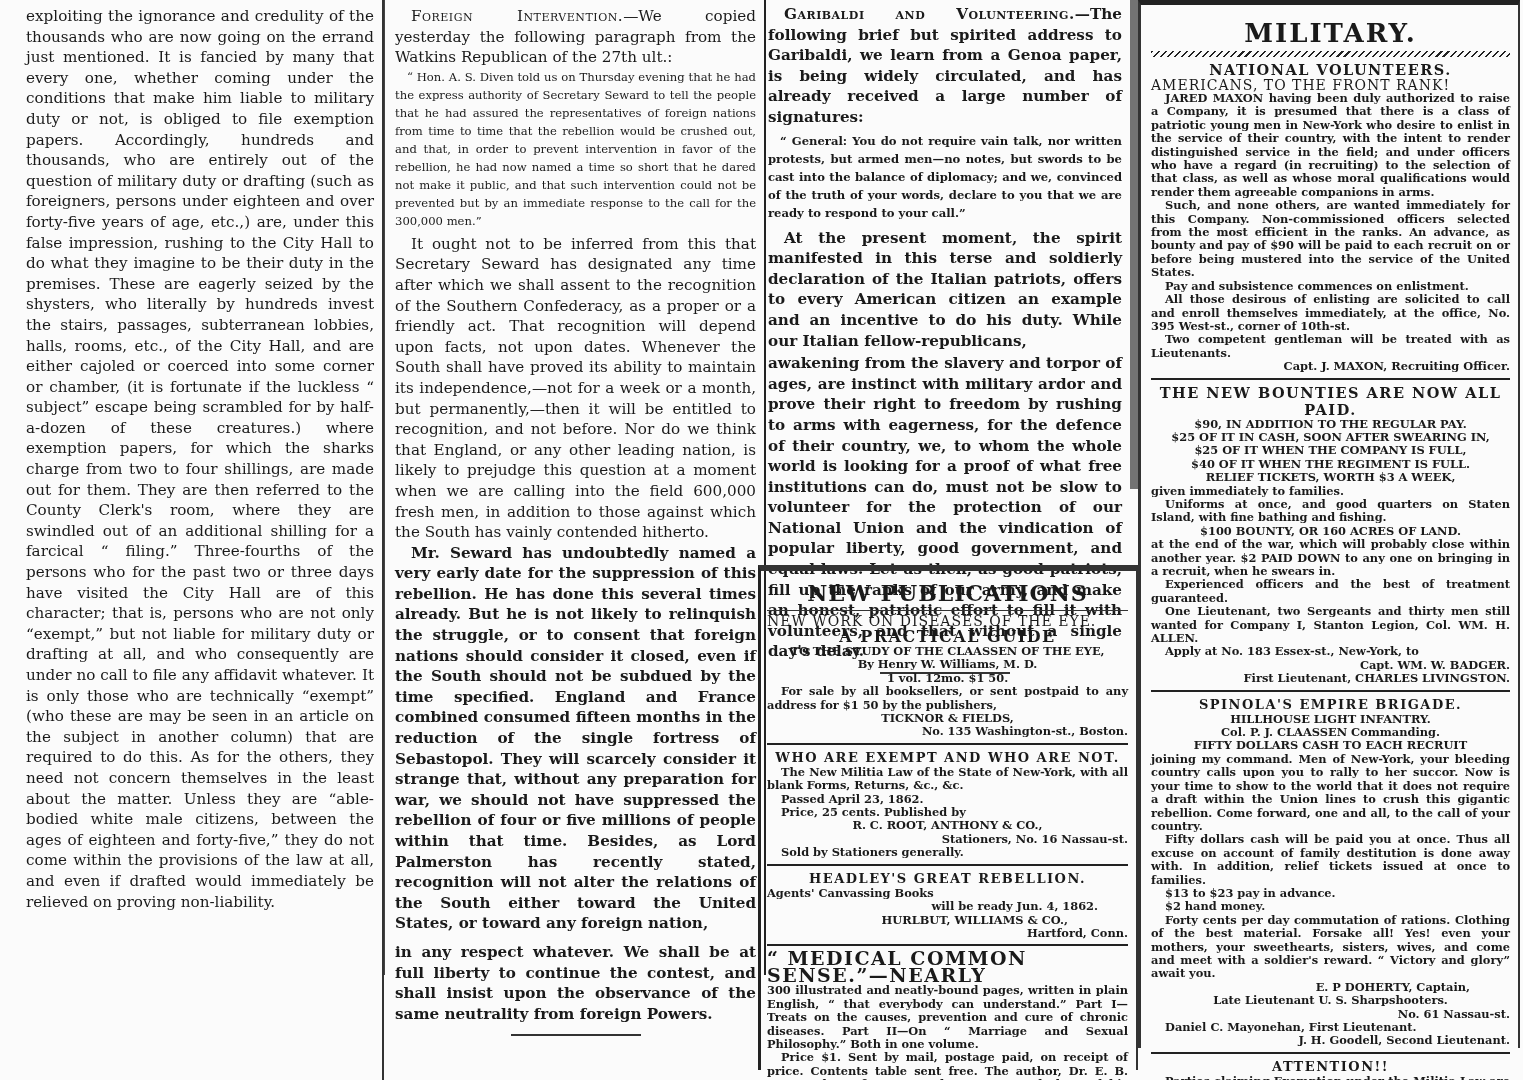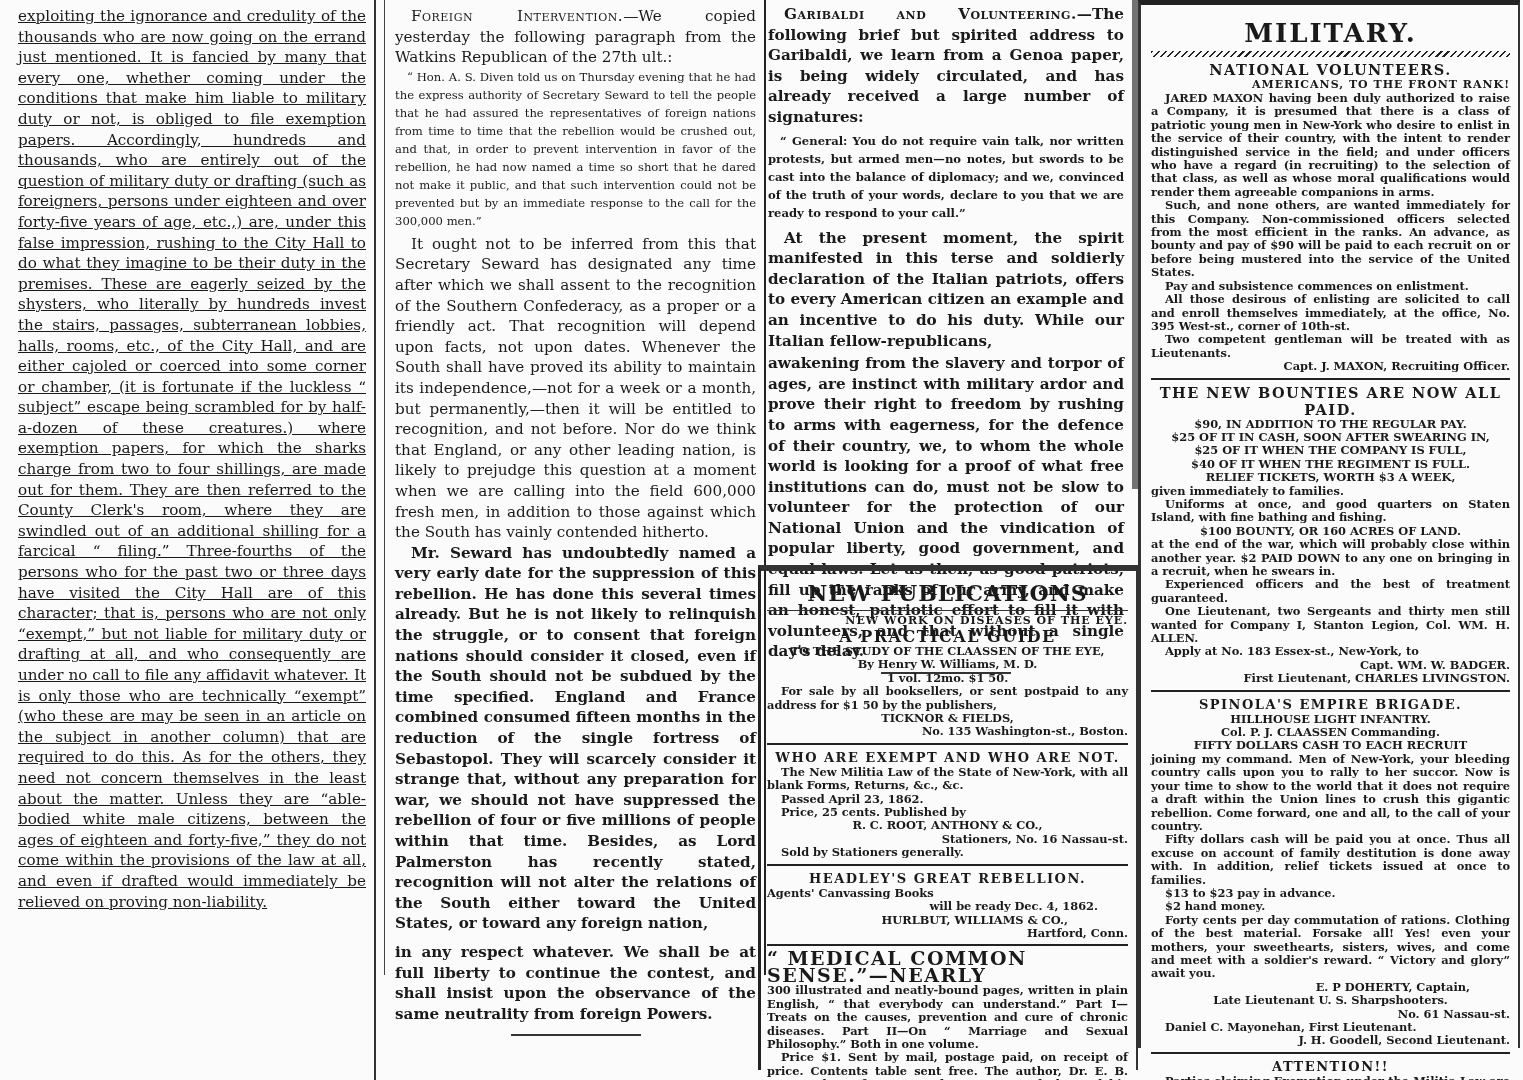--- a/index.html
+++ b/index.html
@@ -3,44 +3,44 @@
 <meta charset="utf-8">
 <style>
   html, body { margin:0; padding:0; }
   body {
     width:1523px; height:1080px; overflow:hidden;
     background:#fbfbfb; color:#1a1a1a;
     font-family:"DejaVu Serif","Liberation Serif",serif;
     position:relative;
   }
   .col { position:absolute; top:0; box-sizing:border-box; }
-  .col1 { left:4px; width:372px; padding:6px 8px 0 14px; border-right:2px solid #333; height:1080px;text-decoration:underline; }
+  .col1 { left:12px; width:372px; padding:6px 8px 0 14px; border-right:2px solid #333; height:1080px; }
   .col2 { left:384px; width:382px; top:0; height:975px; padding:6px 8px 0 10px; border-left:1px solid #444; border-right:2px solid #222; }
-  .col3 { left:758px; width:380px; padding:4px 8px 16px 10px; height:489px; border-right:6px solid #737373; }
+  .col3 { left:758px; width:380px; padding:4px 8px 16px 10px; height:489px; border-right:8px solid #737373; }
   .col3b { left:758px; top:565px; width:380px; height:505px; padding:0 8px 0 6px; border-left:3px solid #222; border-right:2px solid #333; border-top:6px solid #333; }
   .col4 { left:1138px; width:382px; padding:6px 8px 0 10px; height:1048px; border-left:3px solid #333; border-right:2px solid #333; border-top:5px solid #222; }
 
   .para { font-size:15.2px; line-height:20.6px; text-align:justify; margin:0; }
   .indent { text-indent:16px; }
   .bold { font-weight:bold; }
   .quote { font-size:11.6px; line-height:18px; text-align:justify; margin:0; text-indent:12px; }
   .sc { font-variant:small-caps; letter-spacing:0.5px; }
   .ital { font-style:italic; }
   .rule { height:0; border-top:2px solid #222; margin:4px 0; }
   .thinrule { height:0; border-top:1px solid #333; margin:3px 0; }
   .wave { height:6px; margin:2px 0 4px;
     background: repeating-linear-gradient(135deg,#222 0 1.5px,transparent 1.5px 5px); }
   .orn { width:130px; margin:10px auto 0; border-top:2px solid #333; }
 
   .ad { font-family:"DejaVu Serif","Liberation Serif",serif; font-weight:bold; font-size:11.4px; line-height:13.4px; margin:0; text-align:justify; }
   .ad-center { text-align:center; }
   .ad-right { text-align:right; }
   .ad-big { font-size:22px; font-weight:900; text-align:center; letter-spacing:1px; line-height:28px;margin-top:8px; }
   .ad-head { font-size:14.5px; font-weight:900; text-align:center; letter-spacing:1.5px; line-height:17px; }
-  .ad-sub { font-size:11px; font-weight:bold; text-align:right; letter-spacing:1px; line-height:14px; }
+  .ad-sub { font-size:14px; font-weight:normal; text-align:left; letter-spacing:1px; line-height:14px; }
   .ad-indent { text-indent:14px; }
   .mil-title { font-size:26px; font-weight:900; text-align:center; letter-spacing:2px; line-height:32px; margin-top:6px; }
 </style>
 </head>
 <body>
 
 <div class="col col1">
   <p class="para">exploiting the ignorance and credulity of the thousands who are now going on the errand just mentioned. It is fancied by many that every one, whether coming under the conditions that make him liable to military duty or not, is obliged to file exemption papers. Accordingly, hundreds and thousands, who are entirely out of the question of military duty or drafting (such as foreigners, persons under eighteen and over forty-five years of age, etc.,) are, under this false impression, rushing to the City Hall to do what they imagine to be their duty in the premises. These are eagerly seized by the shysters, who literally by hundreds invest the stairs, passages, subterranean lobbies, halls, rooms, etc., of the City Hall, and are either cajoled or coerced into some corner or chamber, (it is fortunate if the luckless “ subject” escape being scrambled for by half-a-dozen of these creatures.) where exemption papers, for which the sharks charge from two to four shillings, are made out for them. They are then referred to the County Clerk's room, where they are swindled out of an additional shilling for a farcical “ filing.” Three-fourths of the persons who for the past two or three days have visited the City Hall are of this character; that is, persons who are not only “exempt,” but not liable for military duty or drafting at all, and who consequently are under no call to file any affidavit whatever. It is only those who are technically “exempt” (who these are may be seen in an article on the subject in another column) that are required to do this. As for the others, they need not concern themselves in the least about the matter. Unless they are “able-bodied white male citizens, between the ages of eighteen and forty-five,” they do not come within the provisions of the law at all, and even if drafted would immediately be relieved on proving non-liability.</p>
 </div>
 
@@ -85,21 +85,21 @@
     <p class="ad ad-indent">Passed April 23, 1862.</p>
     <p class="ad ad-indent">Price, 25 cents. Published by</p>
     <p class="ad ad-center">R. C. ROOT, ANTHONY &amp; CO.,</p>
     <p class="ad ad-right">Stationers, No. 16 Nassau-st.</p>
     <p class="ad ad-indent">Sold by Stationers generally.</p>
   </div>
   <div class="rule"></div>
   <div>
     <p class="ad ad-head" style="font-size:13px;">HEADLEY'S GREAT REBELLION.</p>
     <p class="ad">Agents' Canvassing Books</p>
-    <p class="ad ad-right" style="padding-right:30px;">will be ready Dec. 4, 1862.</p>
+    <p class="ad ad-right" style="padding-right:30px;">will be ready Jun. 4, 1862.</p>
     <p class="ad ad-right" style="padding-right:60px;">HURLBUT, WILLIAMS &amp; CO.,</p>
     <p class="ad ad-right">Hartford, Conn.</p>
   </div>
   <div class="rule"></div>
   <div>
     <p class="ad ad-head" style="font-size:19px;text-align:left;">“ MEDICAL COMMON SENSE.”—NEARLY</p>
     <p class="ad">300 illustrated and neatly-bound pages, written in plain English, “ that everybody can understand.” Part I—Treats on the causes, prevention and cure of chronic diseases. Part II—On “ Marriage and Sexual Philosophy.” Both in one volume.</p>
     <p class="ad ad-indent">Price $1. Sent by mail, postage paid, on receipt of price. Contents table sent free. The author, Dr. E. B. FOOTE, late of Saratoga, has permanently located his office at No. 1,130 Broadway, between 25th and 26th sts., New-York City. May be consulted in person or by letter. No charge for first interview. Office hours from 1 to 6 P. M., except Sundays.</p>
   </div>
 

